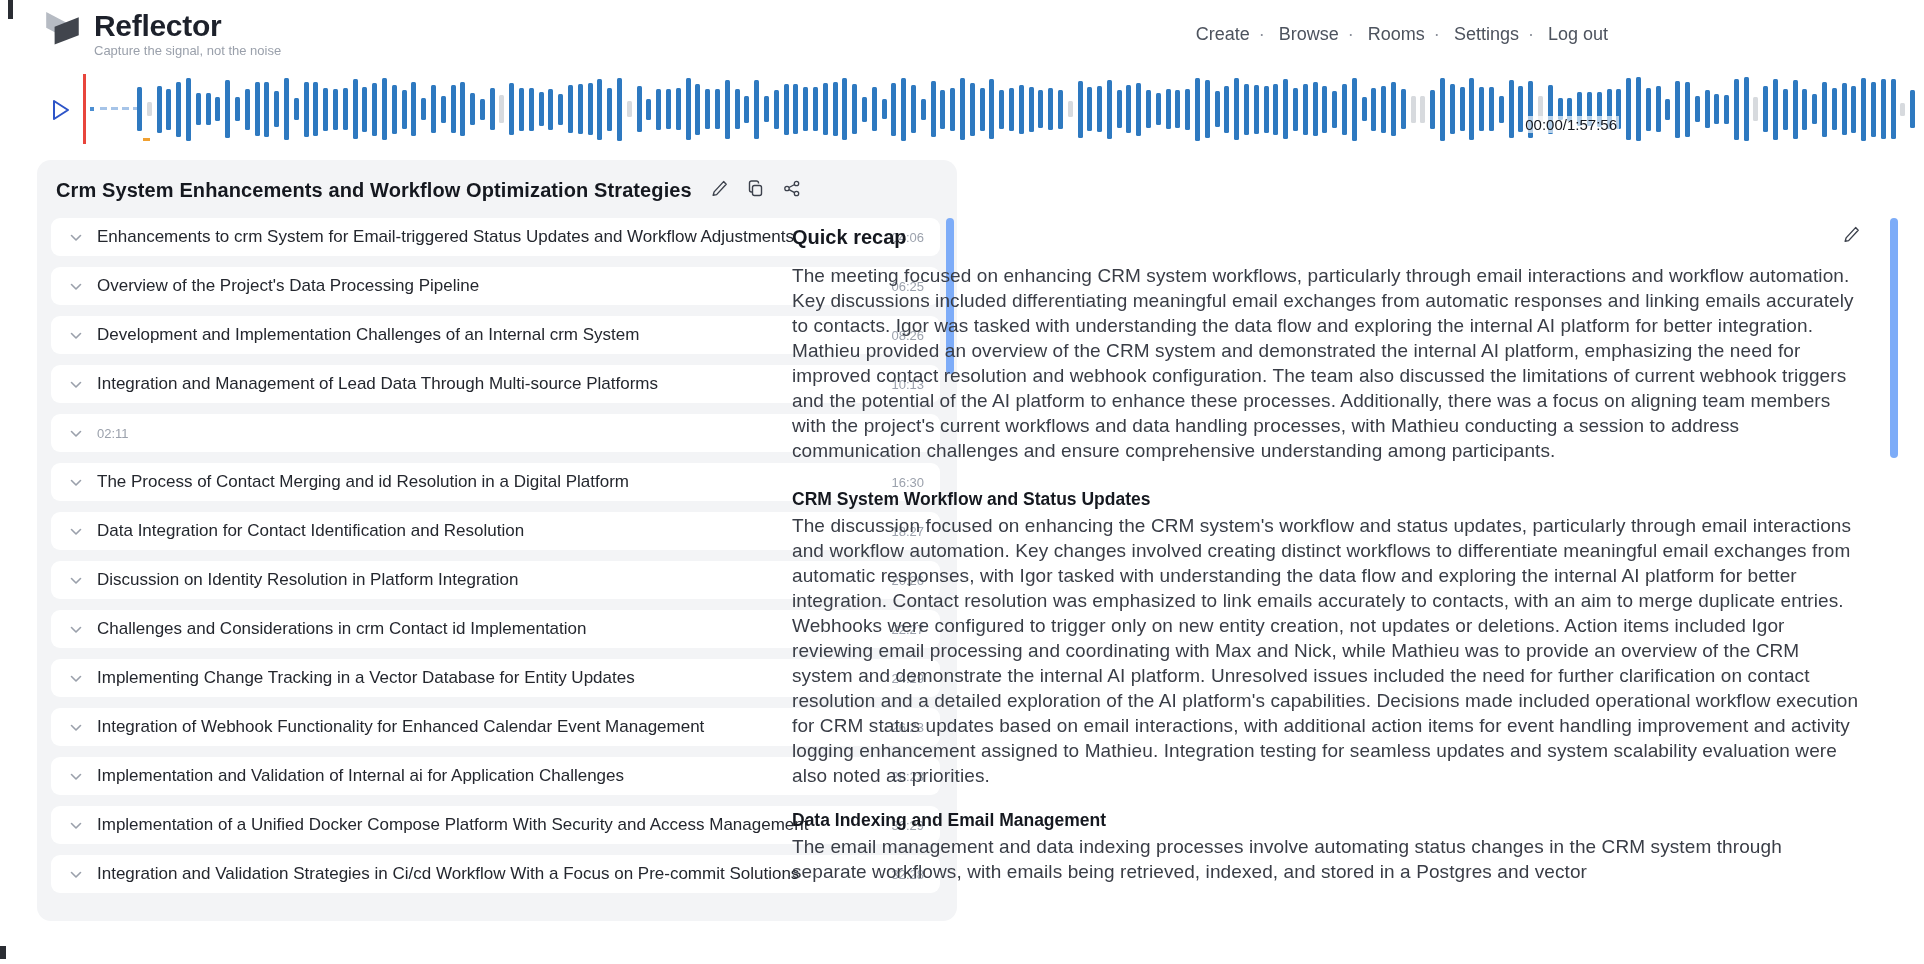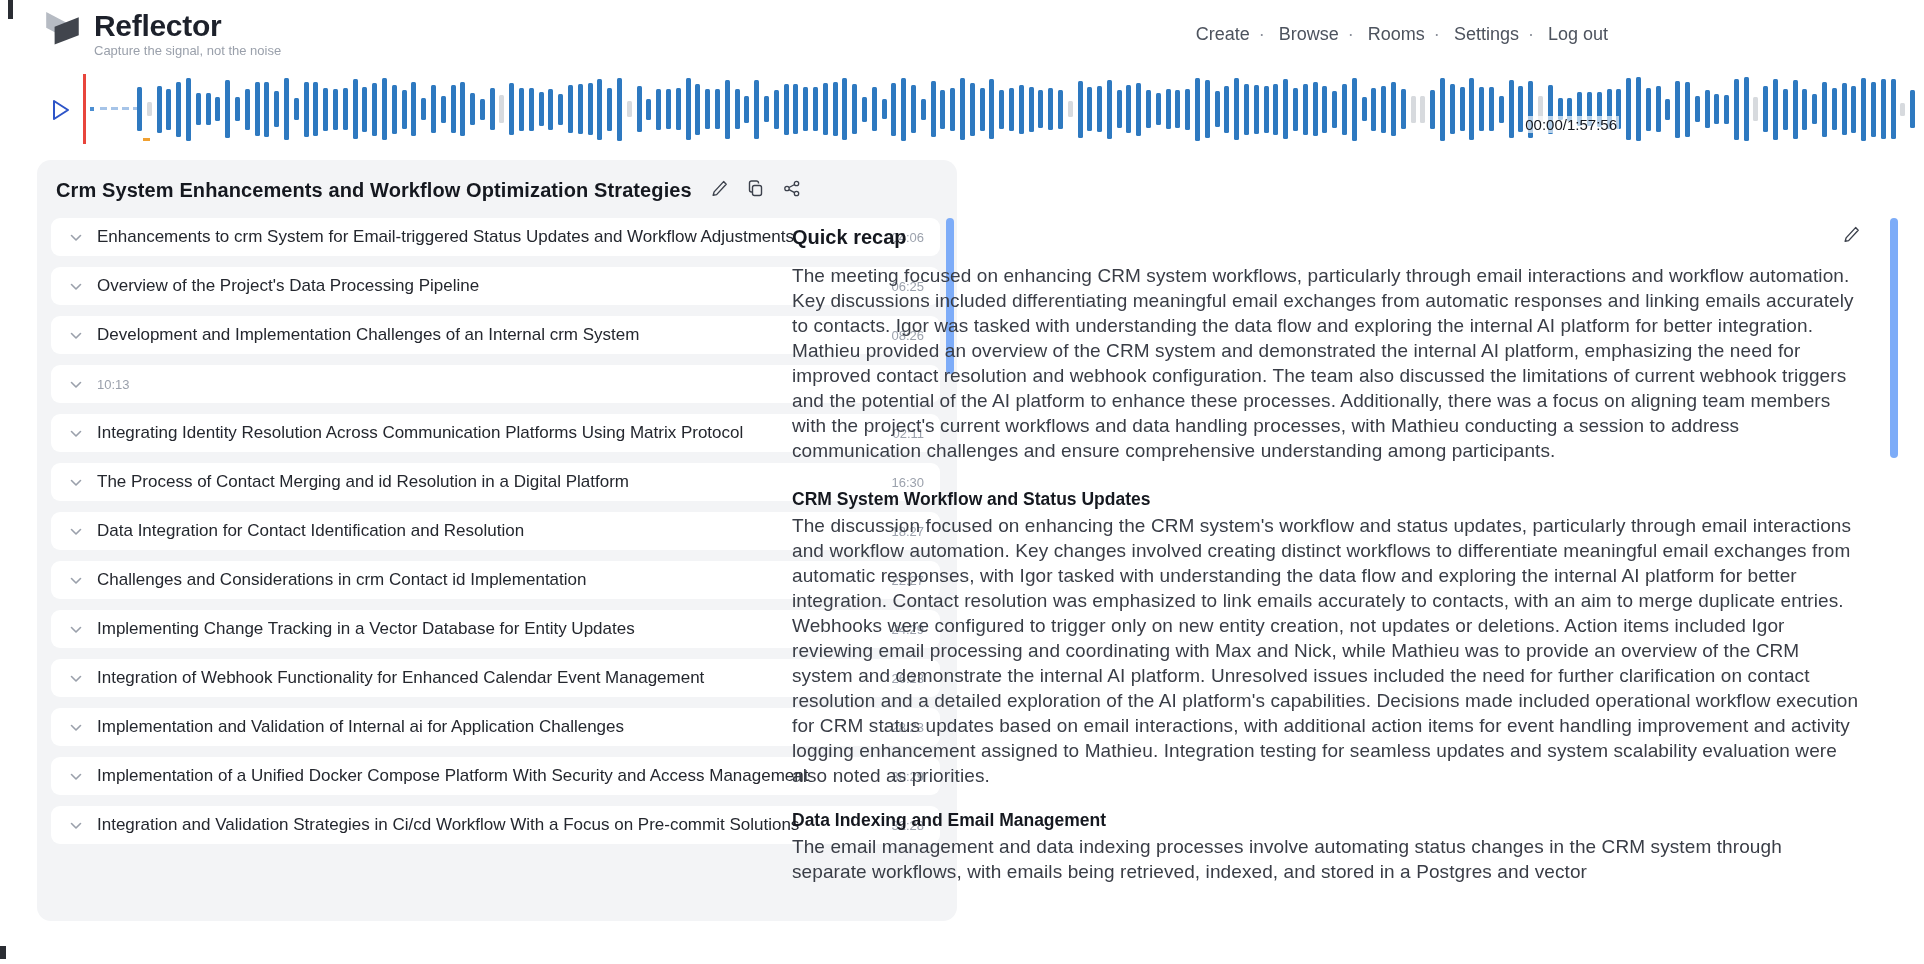--- a/index.html
+++ b/index.html
@@ -359,31 +359,31 @@
           <span class="topic-label">Development and Implementation Challenges of an Internal crm System</span>
           <span class="topic-time">08:26</span>
         </div>
 
         <div class="topic-row">
           <span class="chev">
             <svg width="12" height="8" viewBox="0 0 12 8">
               <polyline points="1.5,1.5 6,6 10.5,1.5" fill="none" stroke="currentColor" stroke-width="1.6" stroke-linecap="round" stroke-linejoin="round"></polyline>
             </svg>
           </span>
+          <span class="topic-label">Integration and Management of Lead Data Through Multi-source Platforms</span>
           <span class="topic-time">10:13</span>
         </div>
 
 
         <div class="topic-row">
           <span class="chev">
             <svg width="12" height="8" viewBox="0 0 12 8">
               <polyline points="1.5,1.5 6,6 10.5,1.5" fill="none" stroke="currentColor" stroke-width="1.6" stroke-linecap="round" stroke-linejoin="round"></polyline>
             </svg>
           </span>
-          <span class="topic-label">Integrating Identity Resolution Across Communication Platforms Using Matrix Protocol</span>
           <span class="topic-time">02:11</span>
         </div>
 
         <div class="topic-row">
           <span class="chev">
             <svg width="12" height="8" viewBox="0 0 12 8">
               <polyline points="1.5,1.5 6,6 10.5,1.5" fill="none" stroke="currentColor" stroke-width="1.6" stroke-linecap="round" stroke-linejoin="round"></polyline>
             </svg>
           </span>
           <span class="topic-label">The Process of Contact Merging and id Resolution in a Digital Platform</span>
@@ -393,20 +393,29 @@
         <div class="topic-row">
           <span class="chev">
             <svg width="12" height="8" viewBox="0 0 12 8">
               <polyline points="1.5,1.5 6,6 10.5,1.5" fill="none" stroke="currentColor" stroke-width="1.6" stroke-linecap="round" stroke-linejoin="round"></polyline>
             </svg>
           </span>
           <span class="topic-label">Data Integration for Contact Identification and Resolution</span>
           <span class="topic-time">18:27</span>
         </div>
 
+        <div class="topic-row">
+          <span class="chev">
+            <svg width="12" height="8" viewBox="0 0 12 8">
+              <polyline points="1.5,1.5 6,6 10.5,1.5" fill="none" stroke="currentColor" stroke-width="1.6" stroke-linecap="round" stroke-linejoin="round"></polyline>
+            </svg>
+          </span>
+          <span class="topic-label">Discussion on Identity Resolution in Platform Integration</span>
+          <span class="topic-time">20:26</span>
+        </div>
 
         <div class="topic-row">
           <span class="chev">
             <svg width="12" height="8" viewBox="0 0 12 8">
               <polyline points="1.5,1.5 6,6 10.5,1.5" fill="none" stroke="currentColor" stroke-width="1.6" stroke-linecap="round" stroke-linejoin="round"></polyline>
             </svg>
           </span>
           <span class="topic-label">Challenges and Considerations in crm Contact id Implementation</span>
           <span class="topic-time">22:27</span>
         </div>

